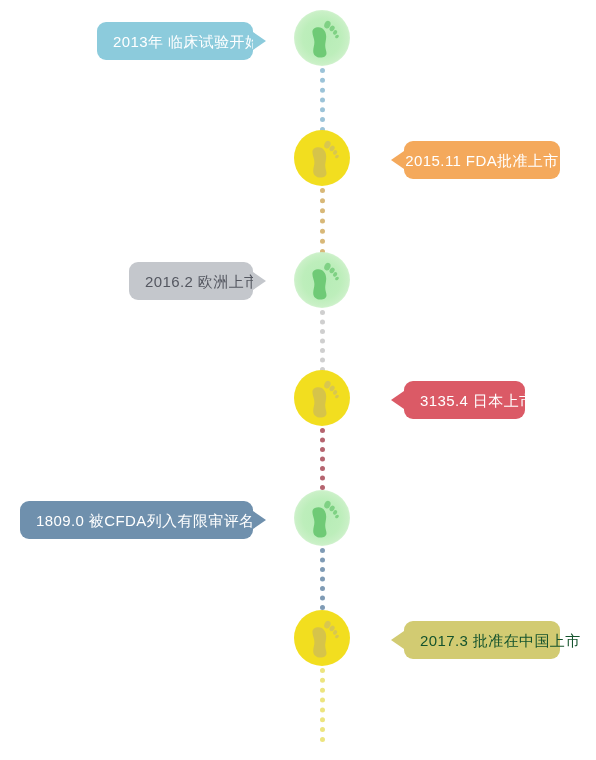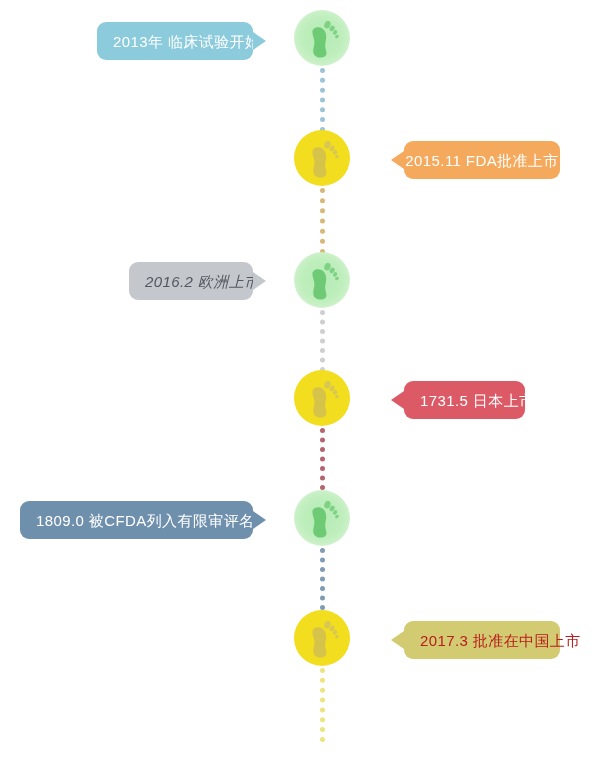--- a/index.html
+++ b/index.html
@@ -128,34 +128,34 @@
       </div>
       <div class="node green" style="left: 294px; top: 252px;">
         <svg width="34" height="40" viewBox="0 0 34 40">
           <path d="M13.6 9.2c4.2 0 7.6 3.9 7.6 9.4 0 3.4-1.0 5.6-1.0 9.0 0 3.5 1.3 5.2 1.3 7.6 0 2.6-2.4 4.4-6.0 4.4-4.3 0-7.3-2.4-7.3-6.6 0-3.3 1.2-5.3 1.2-8.9 0-4.1-2.0-6.6-2.0-10.2 0-2.9 2.3-4.7 6.2-4.7z" fill="#6fca76"></path>
           <ellipse cx="22.4" cy="6.6" rx="3.0" ry="4.0" transform="rotate(22 22.4 6.6)" fill="#7fd184"></ellipse>
           <ellipse cx="27.1" cy="10.4" rx="2.3" ry="3.0" transform="rotate(34 27.1 10.4)" fill="#7fd184"></ellipse>
           <ellipse cx="30.1" cy="14.4" rx="1.9" ry="2.4" transform="rotate(42 30.1 14.4)" fill="#7fd184"></ellipse>
           <ellipse cx="32.0" cy="18.5" rx="1.5" ry="2.0" transform="rotate(50 32 18.5)" fill="#7fd184"></ellipse>
         </svg>
       </div>
-      <div class="bubble left" style="--bg: #c4c7cc; background: rgb(196, 199, 204); color: rgb(84, 87, 96); left: 129px; width: 124px; top: 262px; justify-content: flex-start; font-style: italic;">
+      <div class="bubble left" style="--bg: #c4c7cc; background: rgb(196, 199, 204); color: rgb(84, 87, 96); left: 129px; width: 124px; top: 262px; justify-content: flex-start;">
         <span class="bubble-text">2016.2 欧洲上市</span>
       </div>
       <div class="node yellow" style="left: 294px; top: 370px;">
         <svg width="34" height="40" viewBox="0 0 34 40">
           <path d="M13.6 9.2c4.2 0 7.6 3.9 7.6 9.4 0 3.4-1.0 5.6-1.0 9.0 0 3.5 1.3 5.2 1.3 7.6 0 2.6-2.4 4.4-6.0 4.4-4.3 0-7.3-2.4-7.3-6.6 0-3.3 1.2-5.3 1.2-8.9 0-4.1-2.0-6.6-2.0-10.2 0-2.9 2.3-4.7 6.2-4.7z" fill="#d6c44a"></path>
           <ellipse cx="22.4" cy="6.6" rx="3.0" ry="4.0" transform="rotate(22 22.4 6.6)" fill="#d8c750"></ellipse>
           <ellipse cx="27.1" cy="10.4" rx="2.3" ry="3.0" transform="rotate(34 27.1 10.4)" fill="#d8c750"></ellipse>
           <ellipse cx="30.1" cy="14.4" rx="1.9" ry="2.4" transform="rotate(42 30.1 14.4)" fill="#d8c750"></ellipse>
           <ellipse cx="32.0" cy="18.5" rx="1.5" ry="2.0" transform="rotate(50 32 18.5)" fill="#d8c750"></ellipse>
         </svg>
       </div>
       <div class="bubble right" style="--bg: #db5a66; background: rgb(219, 90, 102); color: rgb(255, 255, 255); left: 404px; width: 121px; top: 381px; justify-content: flex-start;">
-        <span class="bubble-text">1731.5 日本上市</span>
+        <span class="bubble-text">3135.4 日本上市</span>
       </div>
       <div class="node green" style="left: 294px; top: 490px;">
         <svg width="34" height="40" viewBox="0 0 34 40">
           <path d="M13.6 9.2c4.2 0 7.6 3.9 7.6 9.4 0 3.4-1.0 5.6-1.0 9.0 0 3.5 1.3 5.2 1.3 7.6 0 2.6-2.4 4.4-6.0 4.4-4.3 0-7.3-2.4-7.3-6.6 0-3.3 1.2-5.3 1.2-8.9 0-4.1-2.0-6.6-2.0-10.2 0-2.9 2.3-4.7 6.2-4.7z" fill="#6fca76"></path>
           <ellipse cx="22.4" cy="6.6" rx="3.0" ry="4.0" transform="rotate(22 22.4 6.6)" fill="#7fd184"></ellipse>
           <ellipse cx="27.1" cy="10.4" rx="2.3" ry="3.0" transform="rotate(34 27.1 10.4)" fill="#7fd184"></ellipse>
           <ellipse cx="30.1" cy="14.4" rx="1.9" ry="2.4" transform="rotate(42 30.1 14.4)" fill="#7fd184"></ellipse>
           <ellipse cx="32.0" cy="18.5" rx="1.5" ry="2.0" transform="rotate(50 32 18.5)" fill="#7fd184"></ellipse>
         </svg>
       </div>
@@ -164,18 +164,18 @@
       </div>
       <div class="node yellow" style="left: 294px; top: 610px;">
         <svg width="34" height="40" viewBox="0 0 34 40">
           <path d="M13.6 9.2c4.2 0 7.6 3.9 7.6 9.4 0 3.4-1.0 5.6-1.0 9.0 0 3.5 1.3 5.2 1.3 7.6 0 2.6-2.4 4.4-6.0 4.4-4.3 0-7.3-2.4-7.3-6.6 0-3.3 1.2-5.3 1.2-8.9 0-4.1-2.0-6.6-2.0-10.2 0-2.9 2.3-4.7 6.2-4.7z" fill="#d6c44a"></path>
           <ellipse cx="22.4" cy="6.6" rx="3.0" ry="4.0" transform="rotate(22 22.4 6.6)" fill="#d8c750"></ellipse>
           <ellipse cx="27.1" cy="10.4" rx="2.3" ry="3.0" transform="rotate(34 27.1 10.4)" fill="#d8c750"></ellipse>
           <ellipse cx="30.1" cy="14.4" rx="1.9" ry="2.4" transform="rotate(42 30.1 14.4)" fill="#d8c750"></ellipse>
           <ellipse cx="32.0" cy="18.5" rx="1.5" ry="2.0" transform="rotate(50 32 18.5)" fill="#d8c750"></ellipse>
         </svg>
       </div>
-      <div class="bubble right" style="--bg: #d2cb72; background: rgb(210, 203, 114); color: #b91c1c; left: 404px; width: 156px; top: 621px; justify-content: flex-start;">
+      <div class="bubble right" style="--bg: #d2cb72; background: rgb(210, 203, 114); color: #14532d; left: 404px; width: 156px; top: 621px; justify-content: flex-start;">
         <span class="bubble-text">2017.3 批准在中国上市</span>
       </div>
     </div>
 
 </div>
 
 </body></html>

